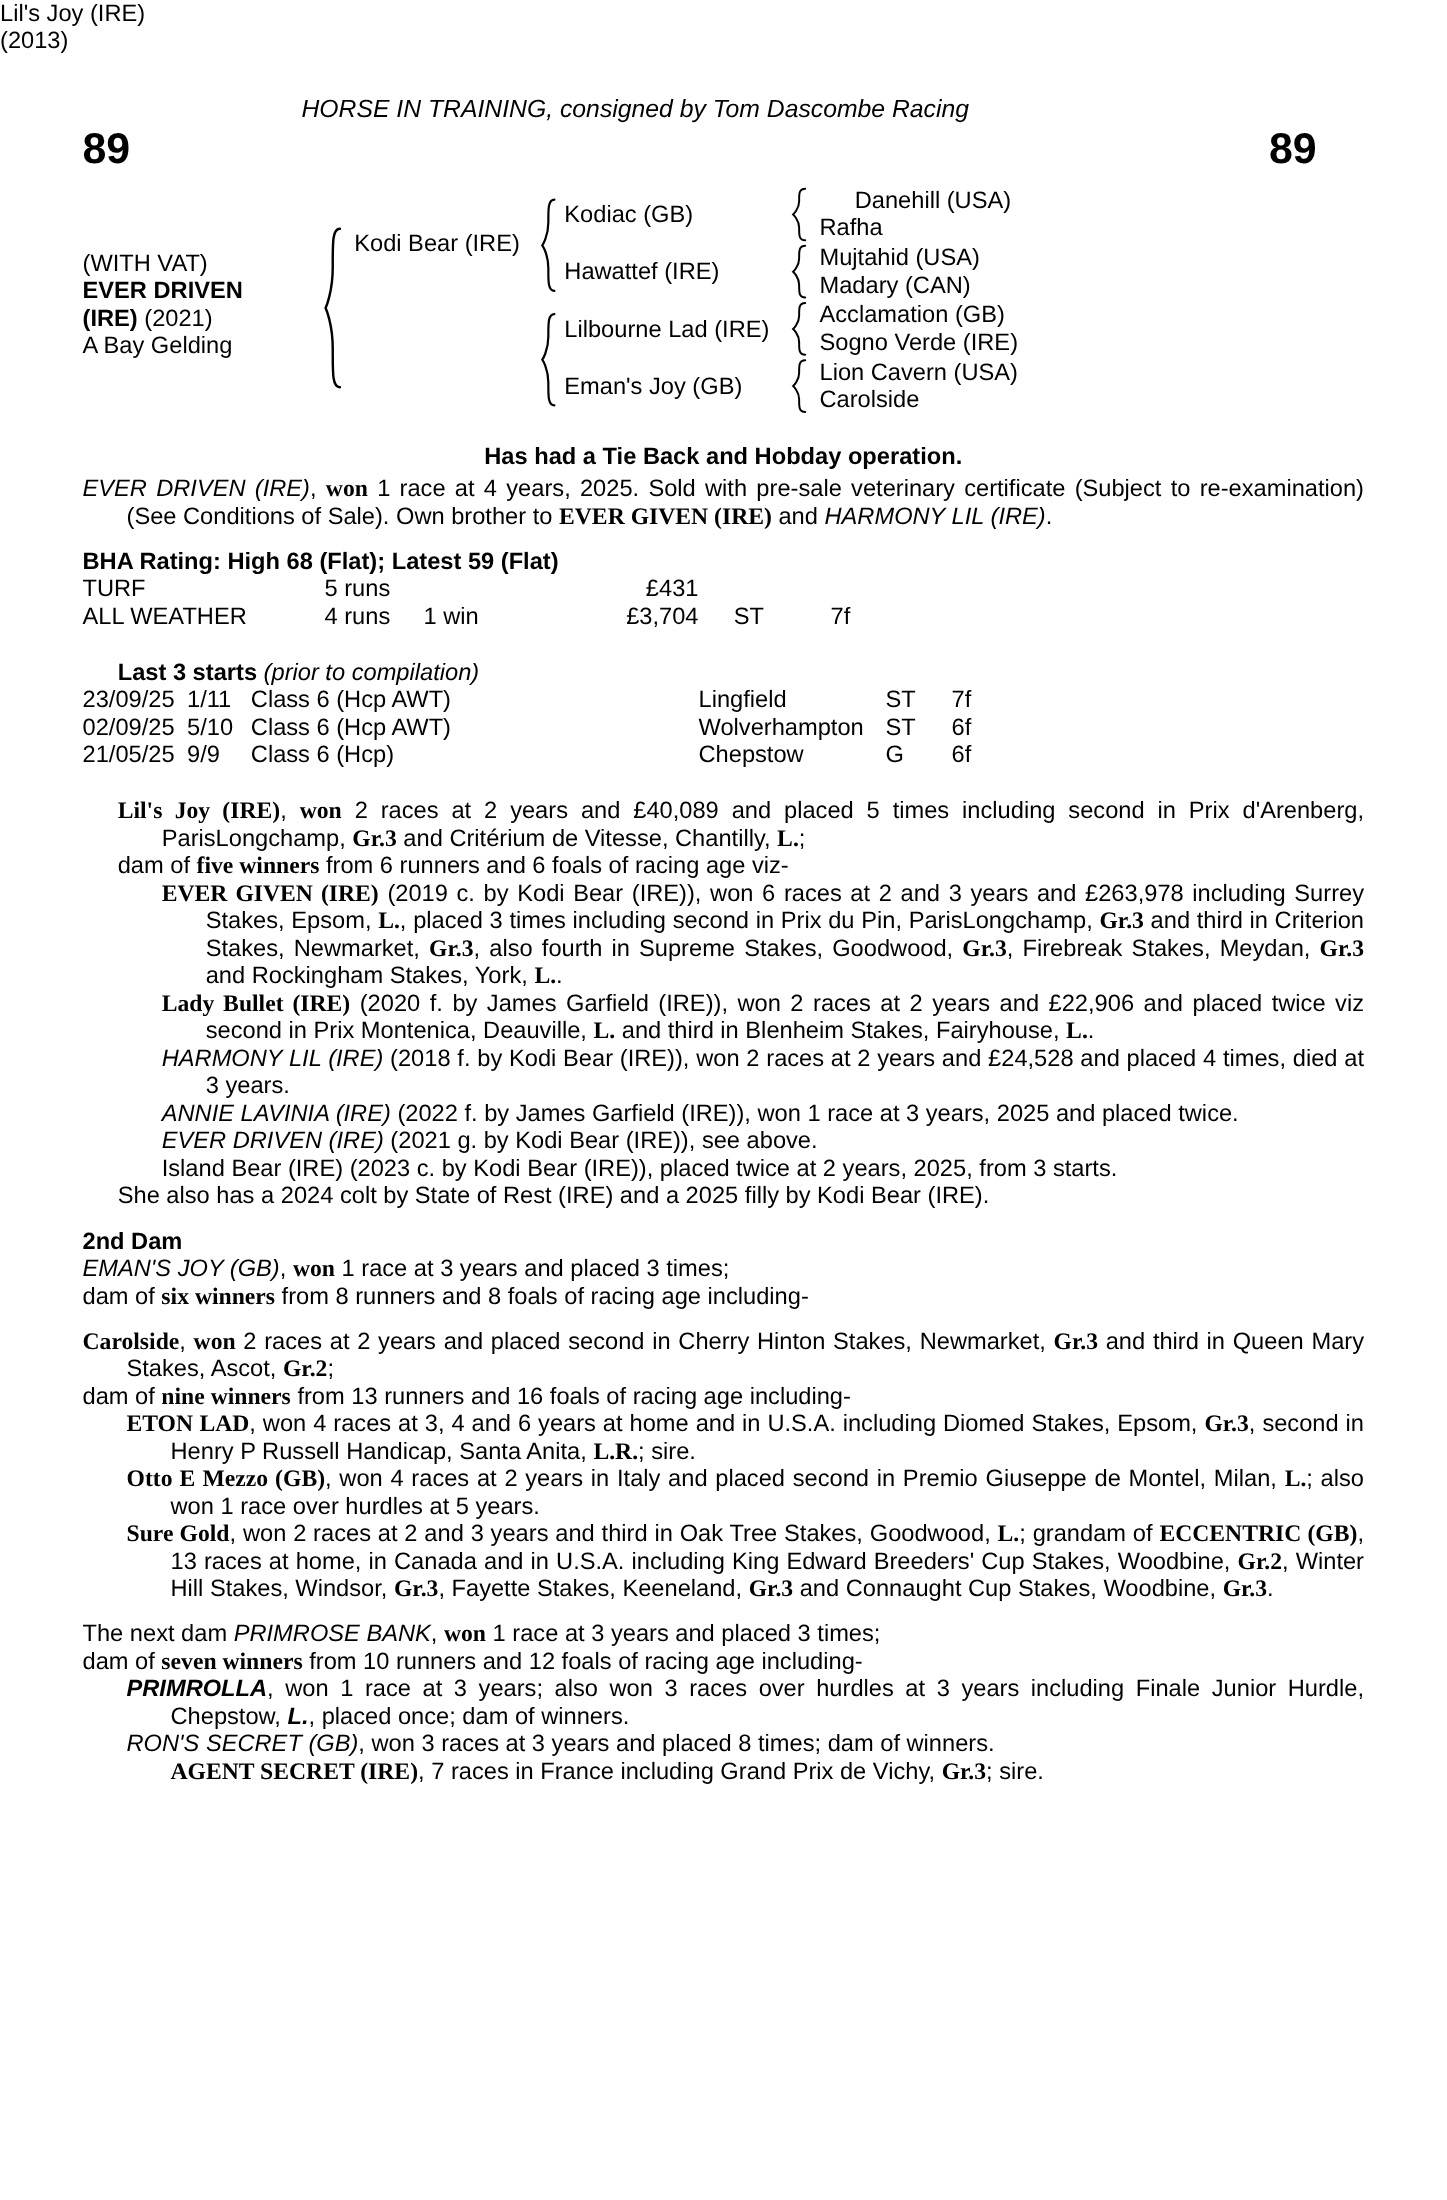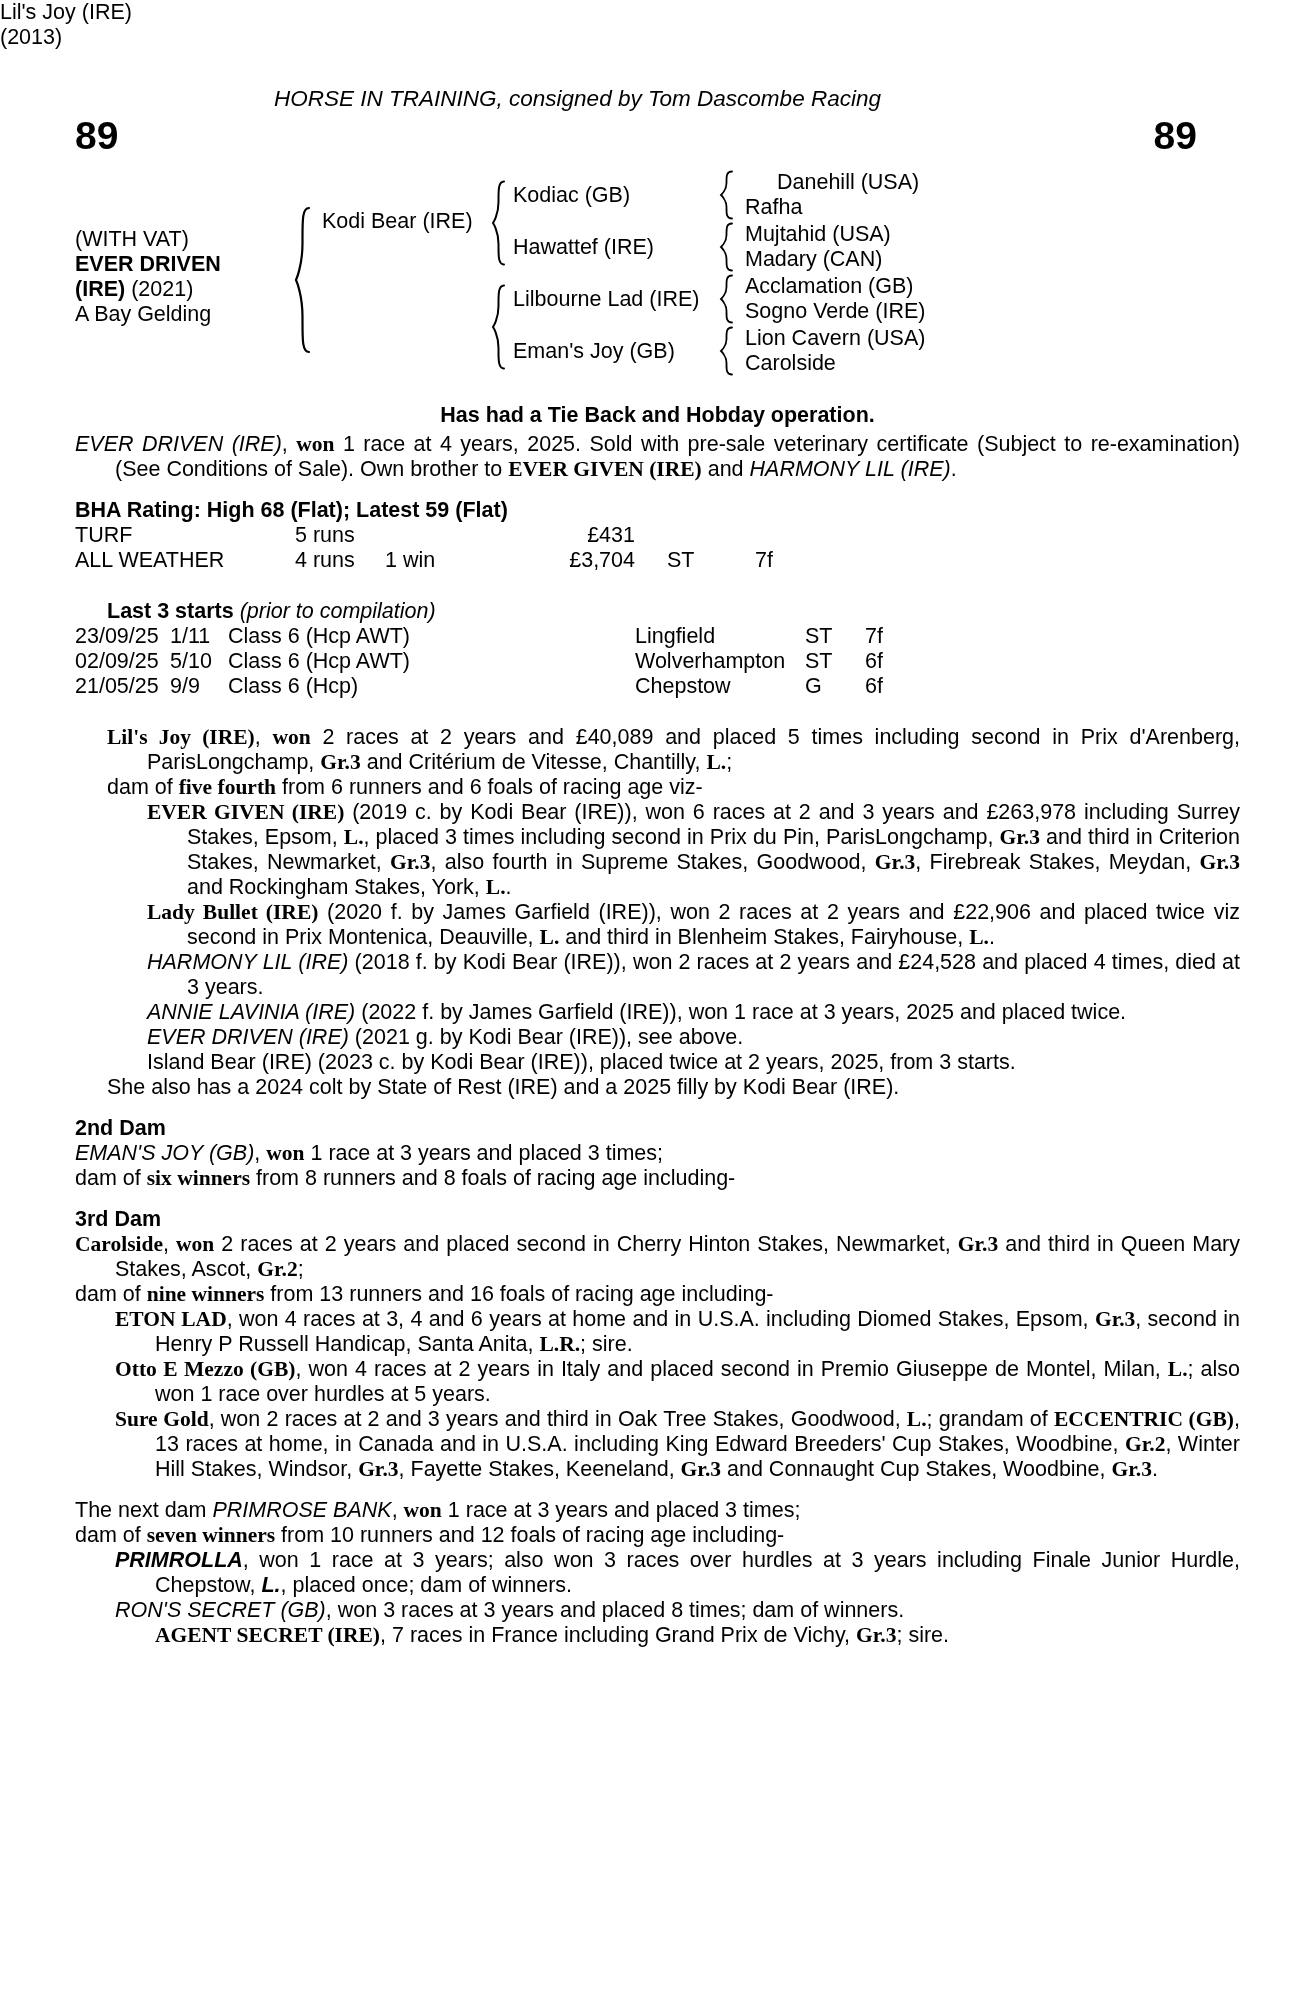--- a/index.html
+++ b/index.html
@@ -165,38 +165,37 @@
         <span class="pos">9/9</span>
         <span class="cls">Class 6 (Hcp)</span>
         <span>Chepstow</span>
         <span>G</span>
         <span>6f</span>
       </div>
     </div>
 
     <section class="m26">
       <div class="p0 jp"><span class="rt-b">Lil's Joy (IRE)</span><span>, </span><span class="rt-b">won</span><span> 2 races at 2 years and £40,089 and placed 5 times including second in Prix d'Arenberg, ParisLongchamp, </span><span class="rt-b">Gr.3</span><span> and Critérium de Vitesse, Chantilly, </span><span class="rt-b">L.</span><span>;</span></div>
-      <div class="p0 jp"><span>dam of </span><span class="rt-b">five fourth</span><span> from 6 runners and 6 foals of racing age viz-</span></div>
+      <div class="p0 jp"><span>dam of </span><span class="rt-b">five winners</span><span> from 6 runners and 6 foals of racing age viz-</span></div>
       <div class="p1 jp"><span class="rt-b">EVER GIVEN (IRE)</span><span> (2019 c. by Kodi Bear (IRE)), won 6 races at 2 and 3 years and £263,978 including Surrey Stakes, Epsom, </span><span class="rt-b">L.</span><span>, placed 3 times including second in Prix du Pin, ParisLongchamp, </span><span class="rt-b">Gr.3</span><span> and third in Criterion Stakes, Newmarket, </span><span class="rt-b">Gr.3</span><span>, also fourth in Supreme Stakes, Goodwood, </span><span class="rt-b">Gr.3</span><span>, Firebreak Stakes, Meydan, </span><span class="rt-b">Gr.3</span><span> and Rockingham Stakes, York, </span><span class="rt-b">L.</span><span>.</span></div>
       <div class="p1 jp"><span class="rt-b">Lady Bullet (IRE)</span><span> (2020 f. by James Garfield (IRE)), won 2 races at 2 years and £22,906 and placed twice viz second in Prix Montenica, Deauville, </span><span class="rt-b">L.</span><span> and third in Blenheim Stakes, Fairyhouse, </span><span class="rt-b">L.</span><span>.</span></div>
       <div class="p1 jp"><span class="rt-i">HARMONY LIL (IRE)</span><span> (2018 f. by Kodi Bear (IRE)), won 2 races at 2 years and £24,528 and placed 4 times, died at 3 years.</span></div>
       <div class="p1 jp"><span class="rt-i">ANNIE LAVINIA (IRE)</span><span> (2022 f. by James Garfield (IRE)), won 1 race at 3 years, 2025 and placed twice.</span></div>
       <div class="p1 jp"><span class="rt-i">EVER DRIVEN (IRE)</span><span> (2021 g. by Kodi Bear (IRE)), see above.</span></div>
       <div class="p1 jp"><span>Island Bear (IRE) (2023 c. by Kodi Bear (IRE)), placed twice at 2 years, 2025, from 3 starts.</span></div>
       <div class="p0 jp"><span>She also has a 2024 colt by State of Rest (IRE) and a 2025 filly by Kodi Bear (IRE).</span></div>
     </section>
 
     <section class="m28">
       <div class="dam-head">2nd Dam</div>
       <div class="p0 jp"><span class="rt-i">EMAN'S JOY (GB)</span><span>, </span><span class="rt-b">won</span><span> 1 race at 3 years and placed 3 times;</span></div>
       <div class="p0 jp"><span>dam of </span><span class="rt-b">six winners</span><span> from 8 runners and 8 foals of racing age including-</span></div>
     </section>
 
     <section class="m28">
-      <div class="dam-head">3rd Dam</div>
       <div class="p0 jp"><span class="rt-b">Carolside</span><span>, </span><span class="rt-b">won</span><span> 2 races at 2 years and placed second in Cherry Hinton Stakes, Newmarket, </span><span class="rt-b">Gr.3</span><span> and third in Queen Mary Stakes, Ascot, </span><span class="rt-b">Gr.2</span><span>;</span></div>
       <div class="p0 jp"><span>dam of </span><span class="rt-b">nine winners</span><span> from 13 runners and 16 foals of racing age including-</span></div>
       <div class="p1 jp"><span class="rt-b">ETON LAD</span><span>, won 4 races at 3, 4 and 6 years at home and in U.S.A. including Diomed Stakes, Epsom, </span><span class="rt-b">Gr.3</span><span>, second in Henry P Russell Handicap, Santa Anita, </span><span class="rt-b">L.R.</span><span>; sire.</span></div>
       <div class="p1 jp"><span class="rt-b">Otto E Mezzo (GB)</span><span>, won 4 races at 2 years in Italy and placed second in Premio Giuseppe de Montel, Milan, </span><span class="rt-b">L.</span><span>; also won 1 race over hurdles at 5 years.</span></div>
       <div class="p1 jp"><span class="rt-b">Sure Gold</span><span>, won 2 races at 2 and 3 years and third in Oak Tree Stakes, Goodwood, </span><span class="rt-b">L.</span><span>; grandam of </span><span class="rt-b">ECCENTRIC (GB)</span><span>, 13 races at home, in Canada and in U.S.A. including King Edward Breeders' Cup Stakes, Woodbine, </span><span class="rt-b">Gr.2</span><span>, Winter Hill Stakes, Windsor, </span><span class="rt-b">Gr.3</span><span>, Fayette Stakes, Keeneland, </span><span class="rt-b">Gr.3</span><span> and Connaught Cup Stakes, Woodbine, </span><span class="rt-b">Gr.3</span><span>.</span></div>
     </section>
 
     <section class="m25">
       <div class="p0 jp"><span>The next dam </span><span class="rt-i">PRIMROSE BANK</span><span>, </span><span class="rt-b">won</span><span> 1 race at 3 years and placed 3 times;</span></div>
       <div class="p0 jp"><span>dam of </span><span class="rt-b">seven winners</span><span> from 10 runners and 12 foals of racing age including-</span></div>

